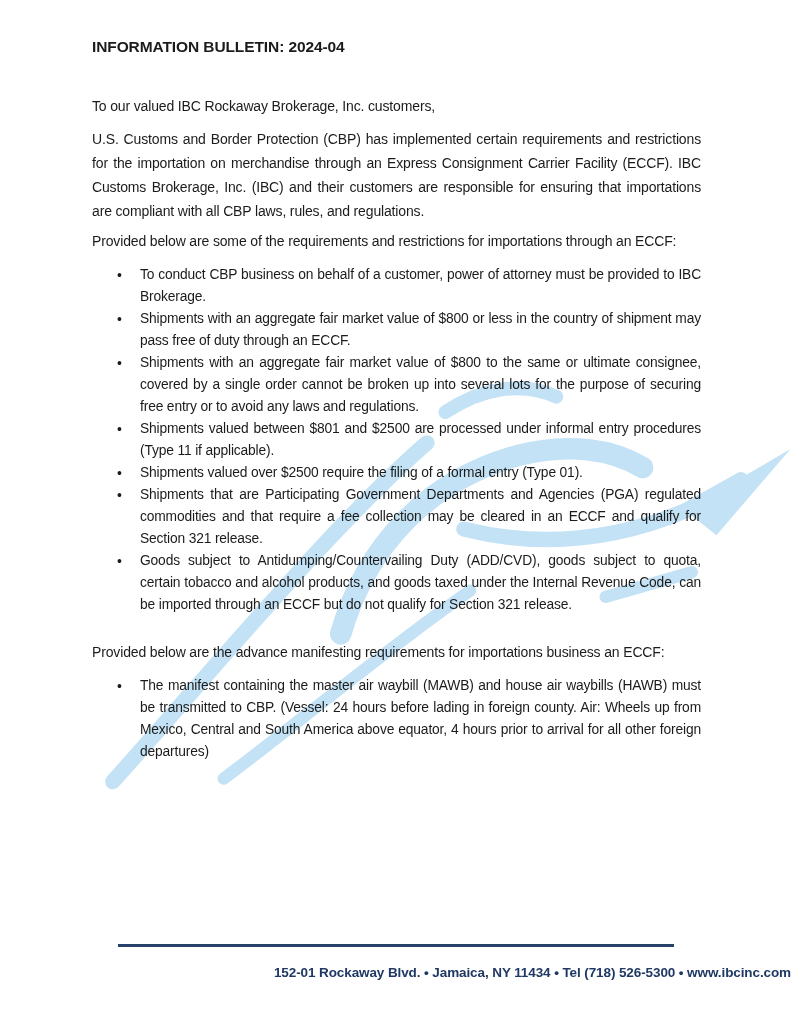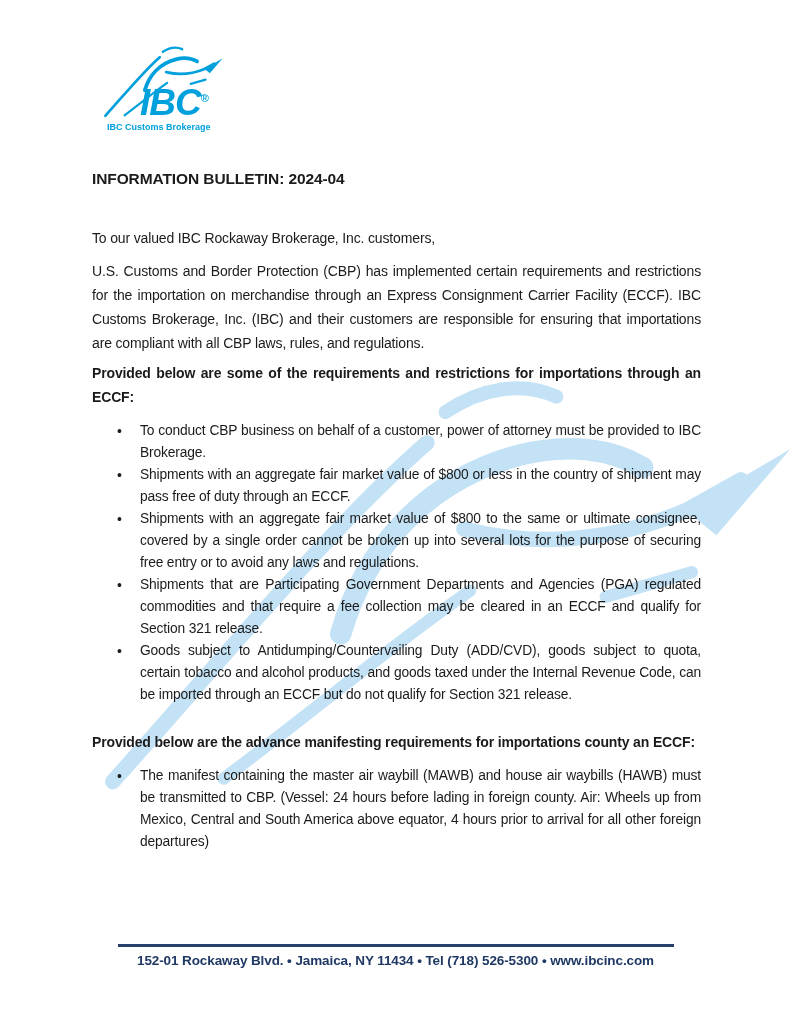--- a/index.html
+++ b/index.html
@@ -87,21 +87,21 @@
     letter-spacing: -0.1px;
   }
   .para {
     font-size: 14px;
     line-height: 24px;
     letter-spacing: -0.15px;
     text-align: justify;
   }
   .salutation { margin-top: 38px; }
   .intro      { margin-top: 9px;  }
-  .lead       { margin-top: 6px; font-weight: bold;  }
+  .lead       { margin-top: 6px;  }
   .lead-2     { margin-top: 24px; }
 
   ul.bullets {
     list-style: none;
     margin-top: 11px;
     padding-left: 48px;
   }
   ul.bullets li {
     position: relative;
     font-size: 13.8px;
@@ -124,22 +124,22 @@
     right: 0;
     top: 944px;
     z-index: 1;
   }
   .footer-rule {
     width: 556px;
     margin: 0 auto;
     border-top: 3px solid #26426b;
   }
   .footer-text {
-    margin-top: 6px;
-    text-align: center;
+    margin-top: 18px;
+    text-align: right;
     font-weight: bold;
     font-size: 13.5px;
     letter-spacing: -0.1px;
     color: #1f3864;
   }
 </style>
 </head>
 <body>
 
 <svg width="0" height="0" style="position:absolute" aria-hidden="true">
@@ -161,53 +161,48 @@
 <div class="page">
 
   <div class="watermark">
     <svg viewBox="0 0 240 150" preserveAspectRatio="xMinYMin meet">
       <use href="#runner-figure" xlink:href="#runner-figure"></use>
     </svg>
   </div>
 
   <div class="content">
 
-    <div class="logo">
-      <svg class="logo-figure" viewBox="0 0 240 150" preserveAspectRatio="xMinYMin meet">
-        <use href="#runner-figure" xlink:href="#runner-figure"></use>
-      </svg>
-      <div class="logo-brand"><span>IBC</span><span class="reg">®</span></div>
-      <div class="logo-tagline">IBC Customs Brokerage</div>
-    </div>
 
     <div class="doc-title">INFORMATION BULLETIN: 2024-04</div>
 
     <p class="para salutation">To our valued IBC Rockaway Brokerage, Inc. customers,</p>
 
     <p class="para intro">U.S. Customs and Border Protection (CBP) has implemented certain requirements and restrictions for the importation on merchandise through an Express Consignment Carrier Facility (ECCF). IBC Customs Brokerage, Inc. (IBC) and their customers are responsible for ensuring that importations are compliant with all CBP laws, rules, and regulations.</p>
 
     <p class="para lead">Provided below are some of the requirements and restrictions for importations through an ECCF:</p>
 
     <ul class="bullets">
 
         <li><span>To conduct CBP business on behalf of a customer, power of attorney must be provided to IBC Brokerage.</span></li>
 
         <li><span>Shipments with an aggregate fair market value of $800 or less in the country of shipment may pass free of duty through an ECCF.</span></li>
 
         <li><span>Shipments with an aggregate fair market value of $800 to the same or ultimate consignee, covered by a single order cannot be broken up into several lots for the purpose of securing free entry or to avoid any laws and regulations.</span></li>
 
-
+        <li><span>Shipments valued between $801 and $2500 are processed under informal entry procedures (Type 11 if applicable).</span></li>
+
+        <li><span>Shipments valued over $2500 require the filing of a formal entry (Type 01).</span></li>
 
         <li><span>Shipments that are Participating Government Departments and Agencies (PGA) regulated commodities and that require a fee collection may be cleared in an ECCF and qualify for Section 321 release.</span></li>
 
         <li><span>Goods subject to Antidumping/Countervailing Duty (ADD/CVD), goods subject to quota, certain tobacco and alcohol products, and goods taxed under the Internal Revenue Code, can be imported through an ECCF but do not qualify for Section 321 release.</span></li>
 
       </ul>
 
-    <p class="para lead lead-2">Provided below are the advance manifesting requirements for importations county an ECCF:</p>
+    <p class="para lead lead-2">Provided below are the advance manifesting requirements for importations business an ECCF:</p>
 
     <ul class="bullets">
 
         <li><span>The manifest containing the master air waybill (MAWB) and house air waybills (HAWB) must be transmitted to CBP. (Vessel: 24 hours before lading in foreign county. Air: Wheels up from Mexico, Central and South America above equator, 4 hours prior to arrival for all other foreign departures)</span></li>
       </ul>
 
   </div>
 
   <div class="footer">
     <div class="footer-rule"></div>

